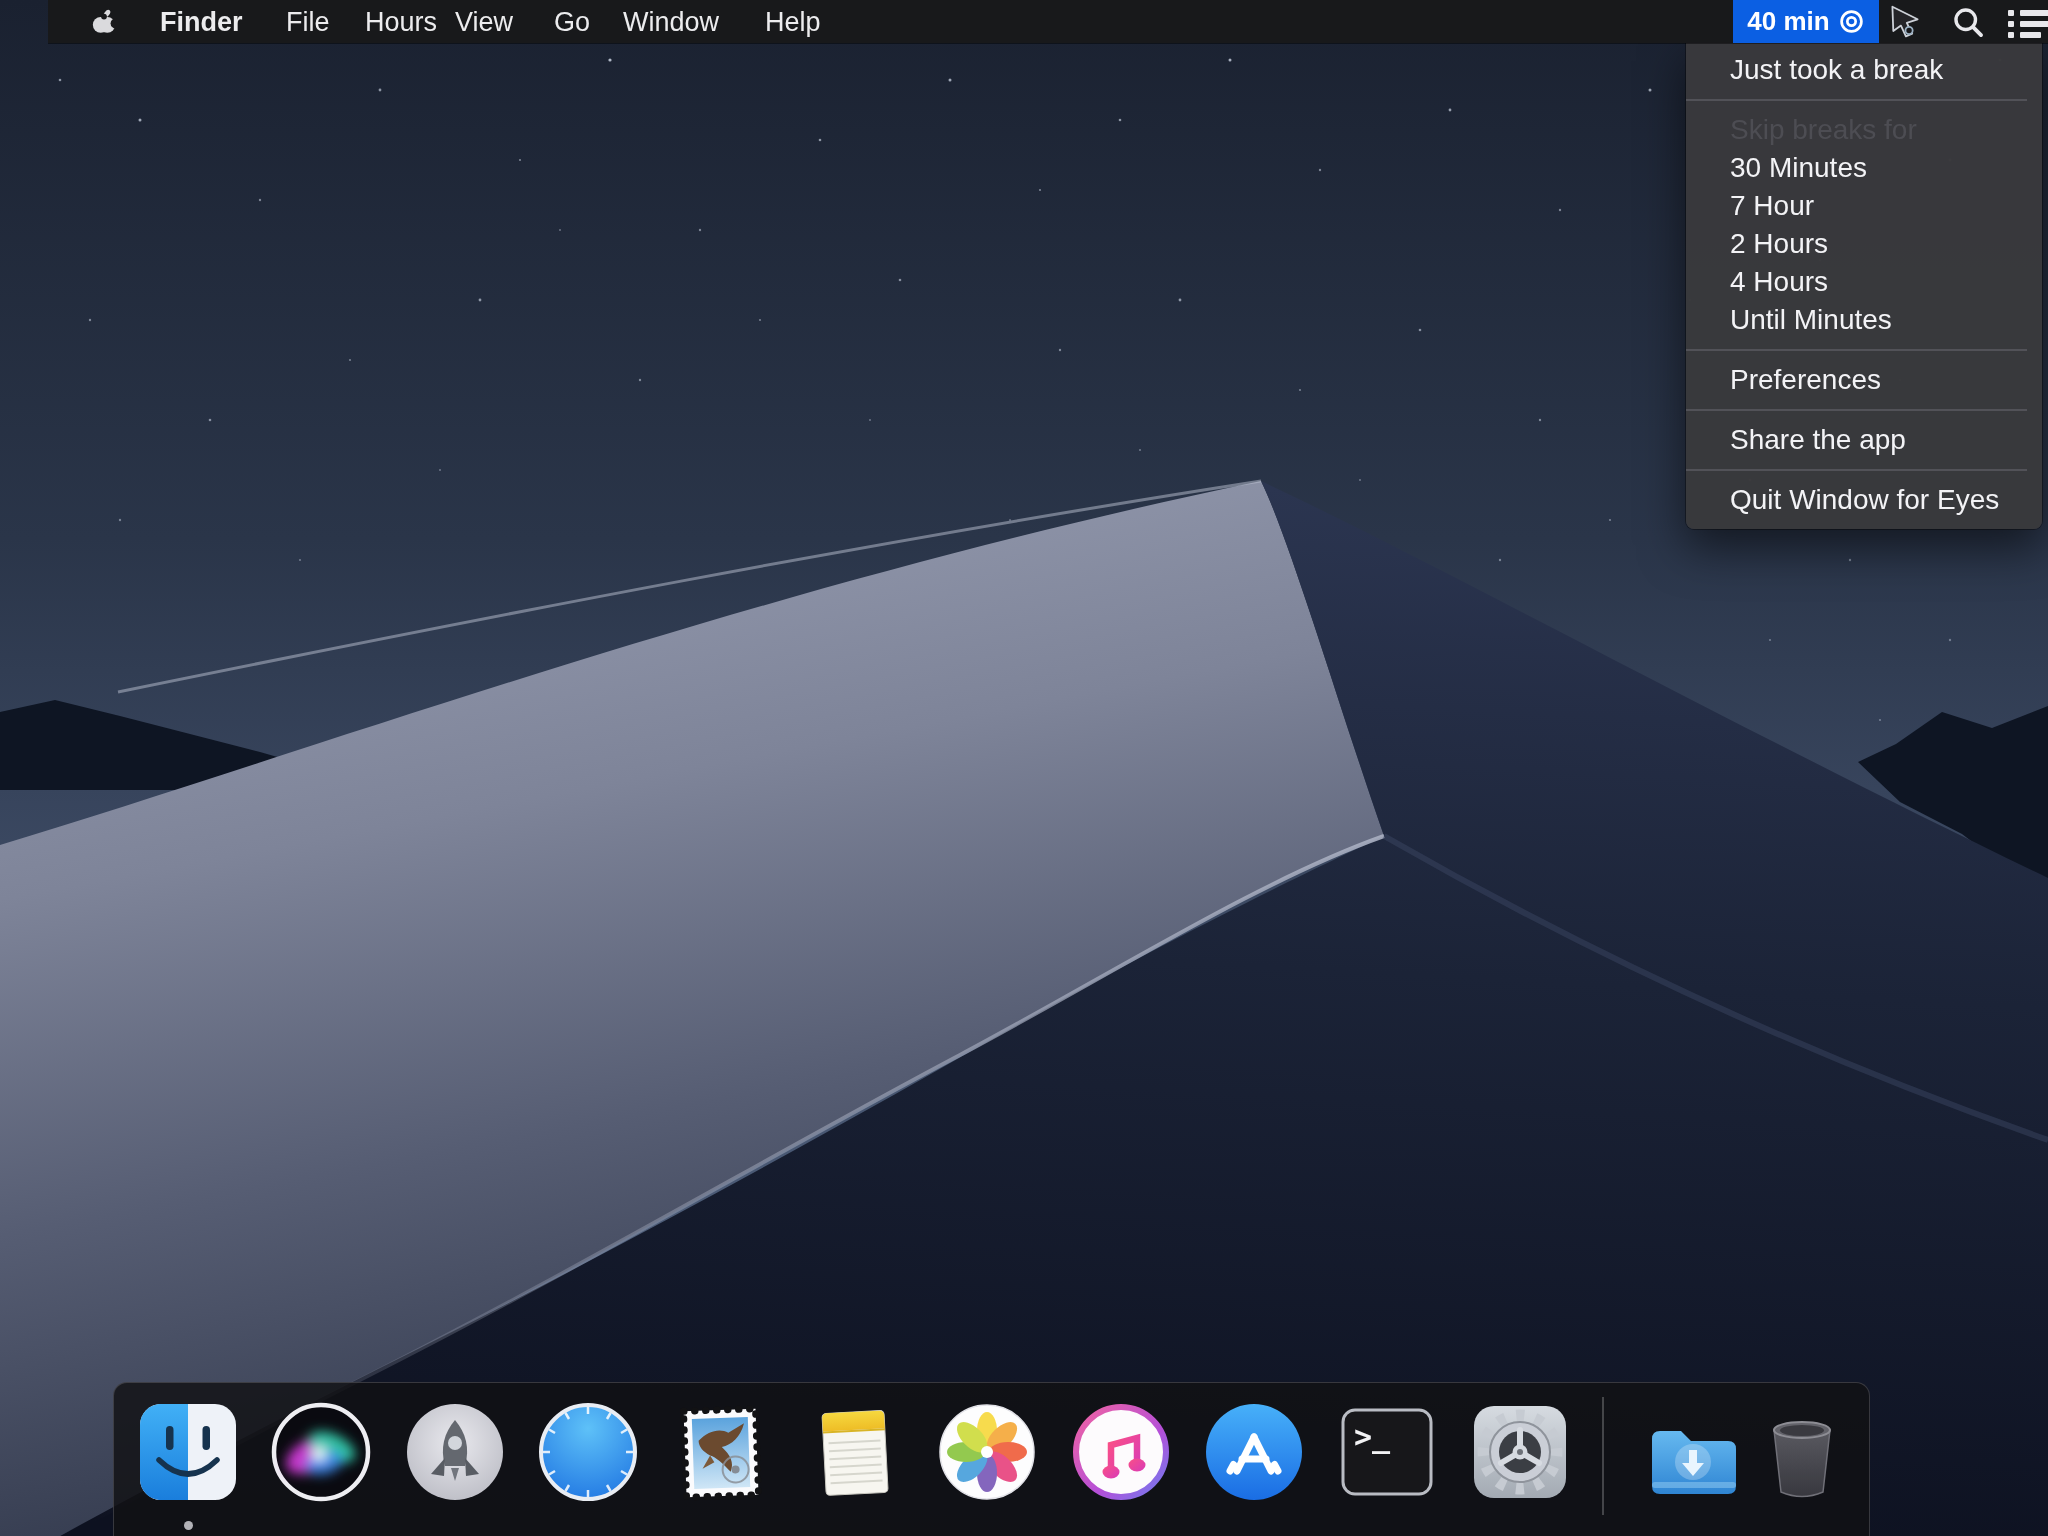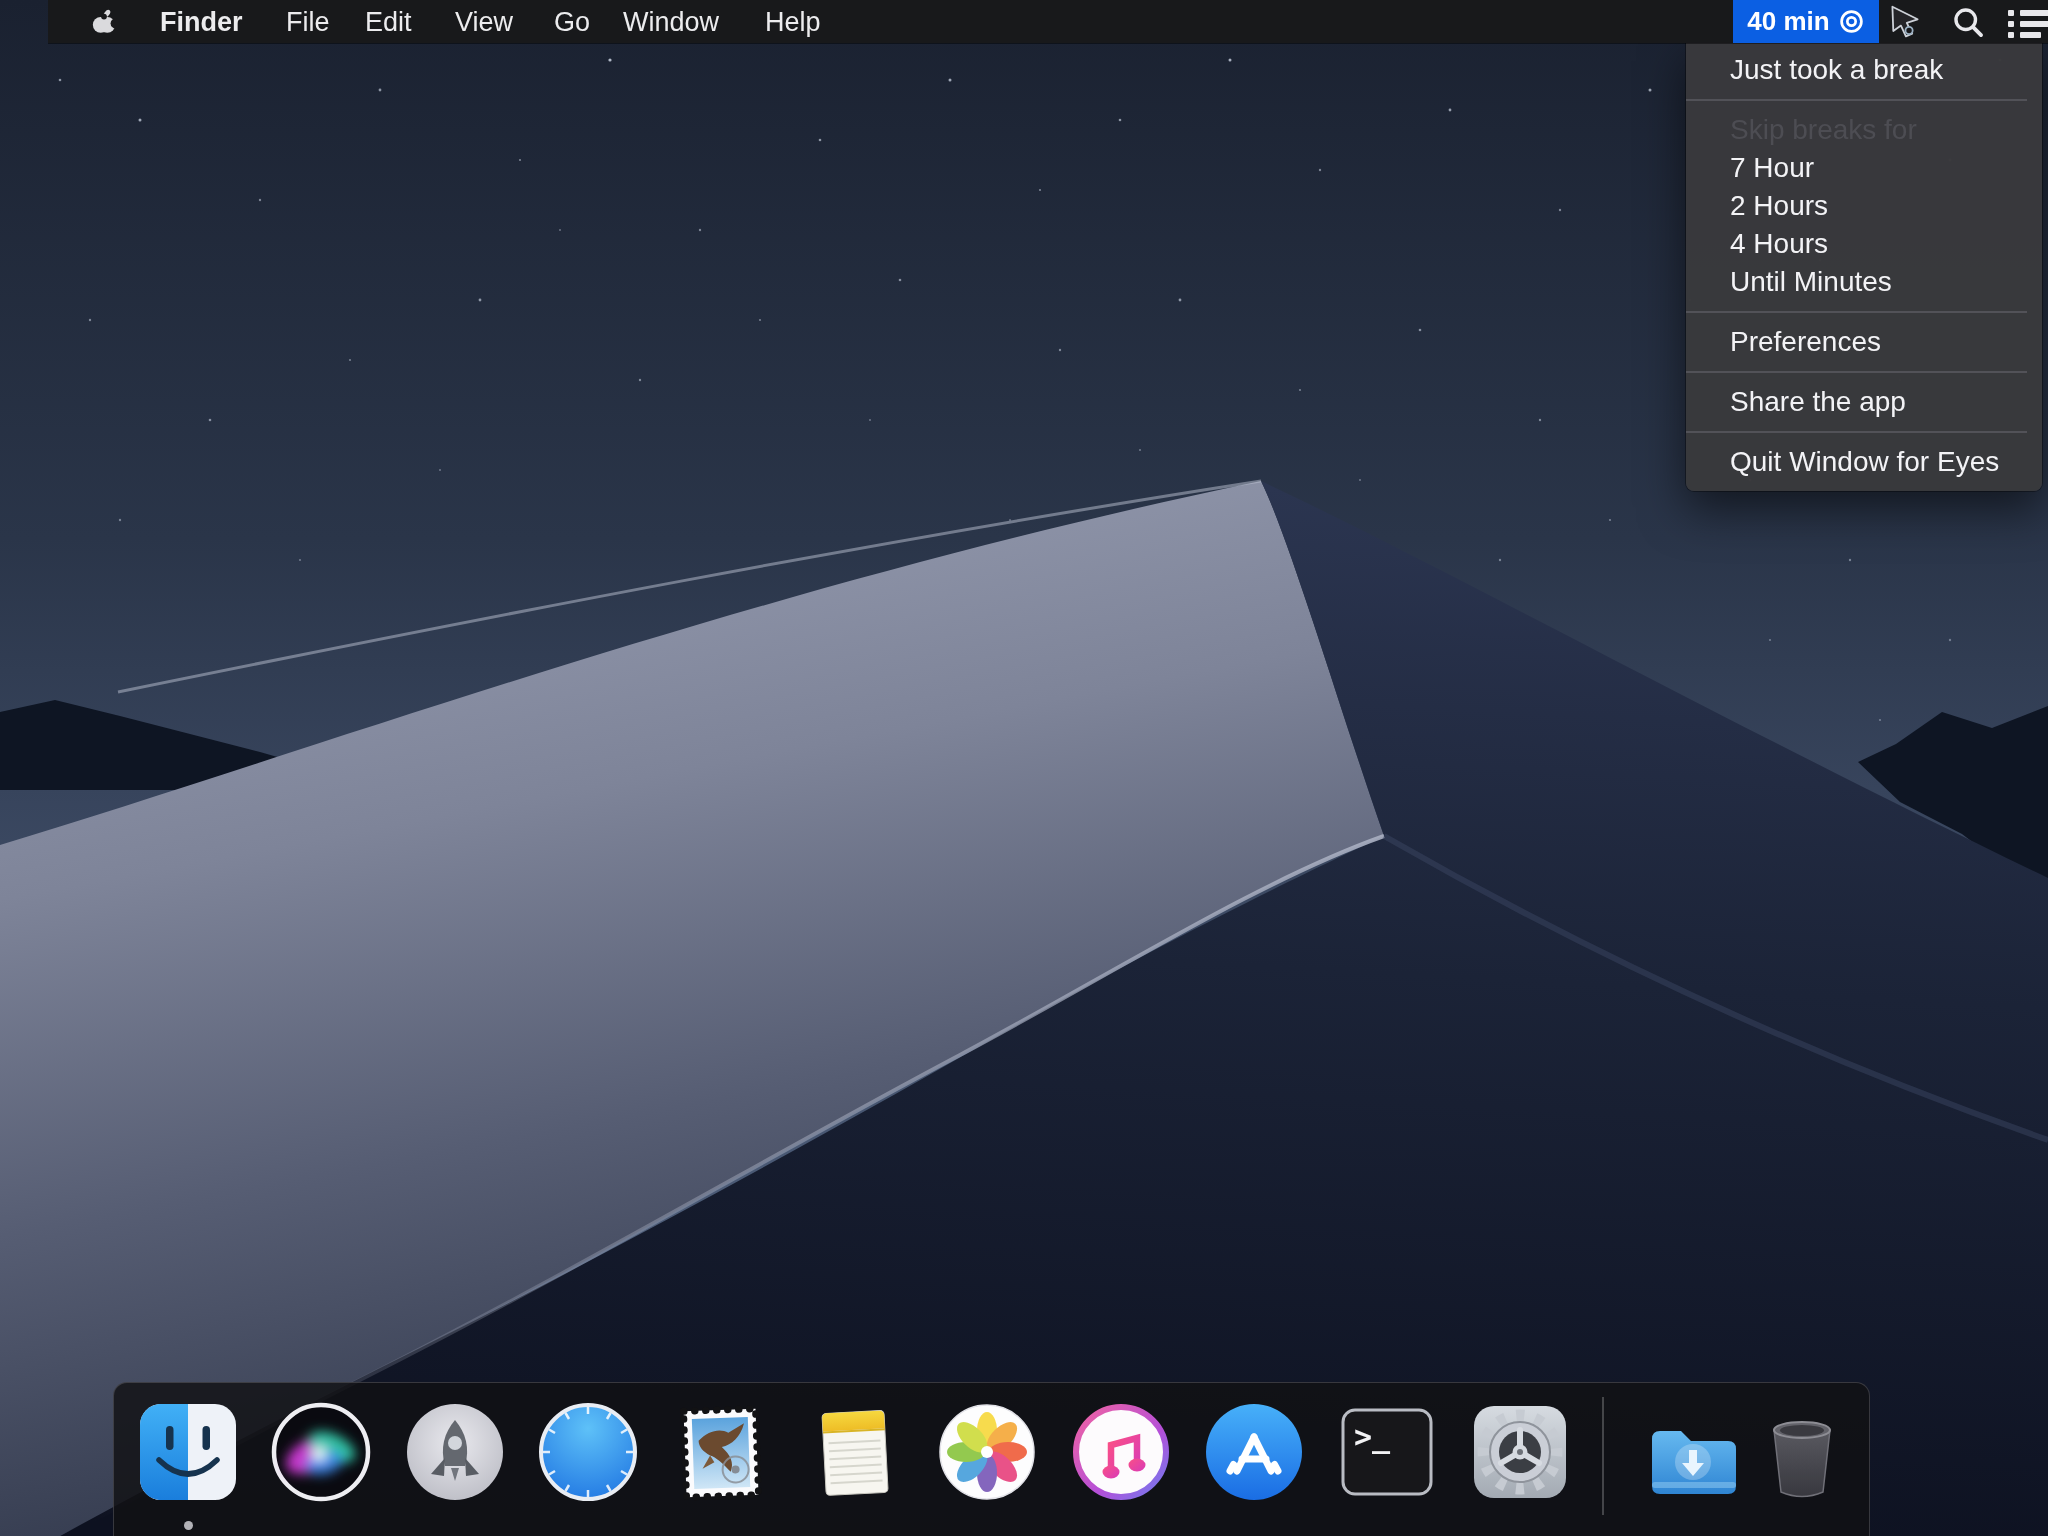--- a/index.html
+++ b/index.html
@@ -128,21 +128,21 @@
   <div class="menubar">
     <svg class="apple" viewBox="0 0 28 32">
       <circle cx="10.5" cy="19" r="8.4" fill="#dadadd"></circle>
       <circle cx="17.5" cy="19" r="8.4" fill="#dadadd"></circle>
       <ellipse cx="17" cy="7.2" rx="2.7" ry="4.8" fill="#dadadd" transform="rotate(38 17 7.2)"></ellipse>
       <circle cx="26.6" cy="17.5" r="5.6" fill="#19191b"></circle>
       <circle cx="14" cy="10.2" r="3.1" fill="#19191b"></circle>
     </svg>
     <div class="mb-item mb-appname" style="left:112px">Finder</div>
     <div class="mb-item" style="left:238px">File</div>
-    <div class="mb-item" style="left:317px">Edit</div>
+    <div class="mb-item" style="left:317px">Hours</div>
     <div class="mb-item" style="left:407px">View</div>
     <div class="mb-item" style="left:506px">Go</div>
     <div class="mb-item" style="left:575px">Window</div>
     <div class="mb-item" style="left:717px">Help</div>
 
     <div class="timer-chip">
       <span>40 min</span>
       <svg width="27" height="27" viewBox="0 0 30 30">
         <circle cx="15" cy="15" r="11" fill="none" stroke="#ffffff" stroke-width="3"></circle>
         <circle cx="15" cy="15" r="4.6" fill="none" stroke="#ffffff" stroke-width="3"></circle>
@@ -163,20 +163,21 @@
         <rect x="14" y="14" width="30" height="6" rx="1"></rect>
       <rect x="2" y="25" width="6" height="6" rx="1"></rect>
         <rect x="14" y="25" width="21" height="6" rx="1"></rect>
     </svg>
   </div>
 
   <div class="menu">
     <div class="menu-item">Just took a break</div>
     <div class="menu-sep"></div>
     <div class="menu-item disabled">Skip breaks for</div>
+    <div class="menu-item">30 Minutes</div>
     <div class="menu-item">7 Hour</div>
     <div class="menu-item">2 Hours</div>
     <div class="menu-item">4 Hours</div>
     <div class="menu-item">Until Minutes</div>
     <div class="menu-sep"></div>
     <div class="menu-item">Preferences</div>
     <div class="menu-sep"></div>
     <div class="menu-item">Share the app</div>
     <div class="menu-sep"></div>
     <div class="menu-item">Quit Window for Eyes</div>

